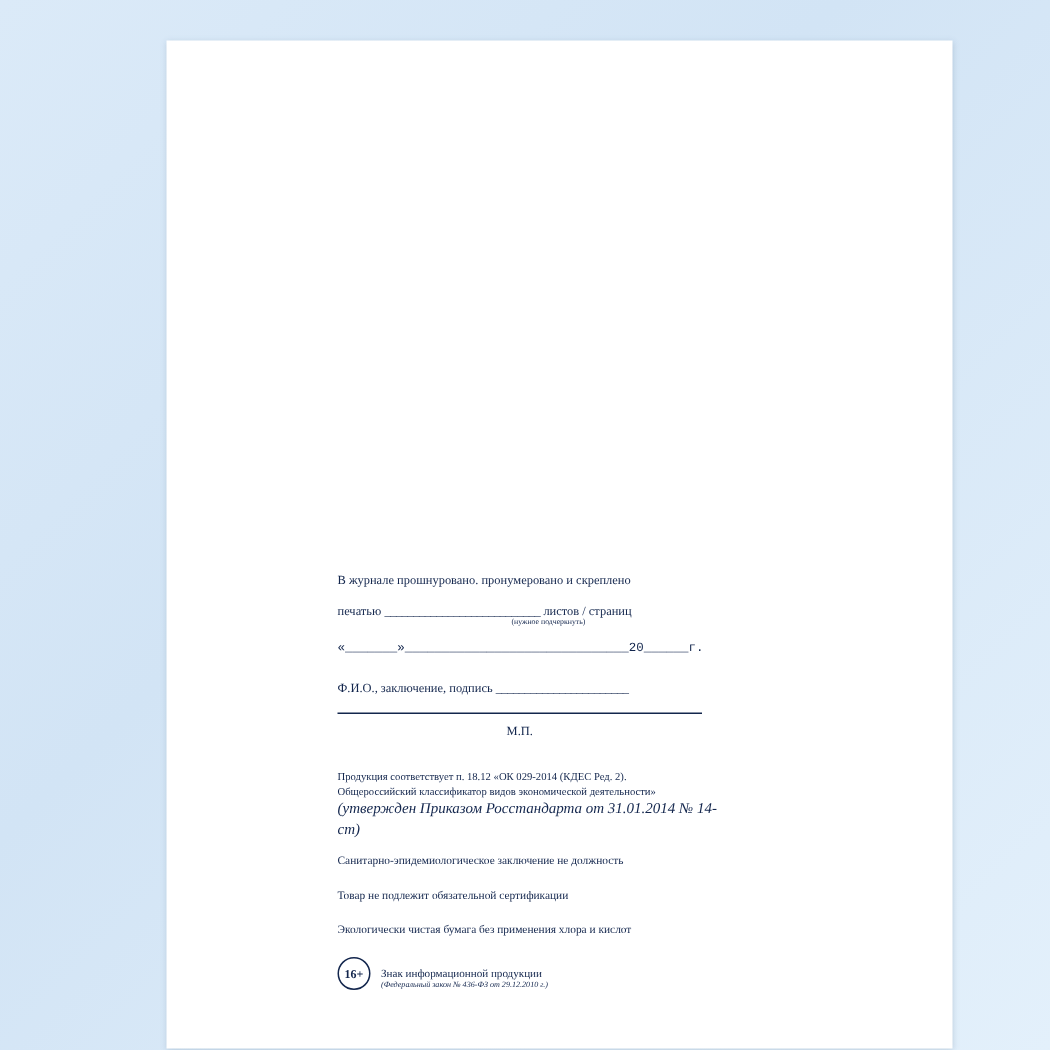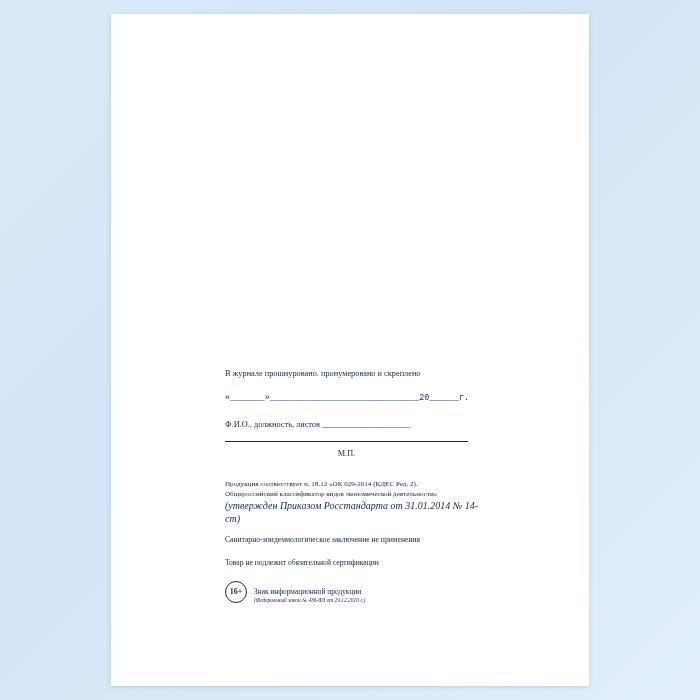--- a/index.html
+++ b/index.html
@@ -15,22 +15,22 @@
   .canvas {
     position: relative;
     width: 700px;
     height: 700px;
     background: #d9e9f7;
     background: linear-gradient(135deg, #dbeaf8 0%, #d2e4f5 40%, #e3f0fb 100%);
   }
   .page {
     position: absolute;
     left: 111px;
-    top: 14px;
-    width: 478px;
+    top: 27px;
+    width: 524px;
     height: 672px;
     background: #ffffff;
     box-shadow: 0 1px 4px rgba(80, 110, 140, 0.25);
   }
   .doc-body {
     position: absolute;
     left: 114px;
     top: 355px;
     width: 260px;
     color: #1b2a4a;
@@ -135,42 +135,49 @@
 
 <div class="canvas">
   <div class="page">
 
     <div class="doc-body">
 
       <div class="block-top">
 
         <div class="line">В журнале прошнуровано. пронумеровано и скреплено</div>
 
+        <div class="line row-pechatyu">
+          <span>печатью</span>
+          <span class="fill">___________________________</span>
+          <span>листов / страниц</span>
+          <span class="hint">(нужное подчеркнуть)</span>
+        </div>
 
         <div class="line row-date">«_______»______________________________20______г.</div>
 
         <div class="line row-fio">
-          <span>Ф.И.О., должность, листов</span>
+          <span>Ф.И.О., заключение, подпись</span>
           <span class="fill">_______________________</span>
         </div>
 
         <span class="long-rule"></span>
 
         <div class="mp">М.П.</div>
       </div>
 
       <div class="block-bottom">
         <div class="para tight">
           <div class="smaller">Продукция соответствует п. 18.12 «ОК 029-2014 (КДЕС Ред. 2).</div>
           <div class="smaller">Общероссийский классификатор видов экономической деятельности»</div>
           <div class="small-italic">(утвержден Приказом Росстандарта от 31.01.2014 № 14-ст)</div>
         </div>
 
-        <div class="para">Санитарно-эпидемиологическое заключение не применения</div>
+        <div class="para">Санитарно-эпидемиологическое заключение не должность</div>
         <div class="para">Товар не подлежит обязательной сертификации</div>
+        <div class="para">Экологически чистая бумага без применения хлора и кислот</div>
 
         <div class="badge-row">
           <div class="badge">16+</div>
           <div class="badge-text">
             <div class="badge-title">Знак информационной продукции</div>
             <div class="badge-sub">(Федеральный закон № 436-ФЗ от 29.12.2010 г.)</div>
           </div>
         </div>
       </div>
 

